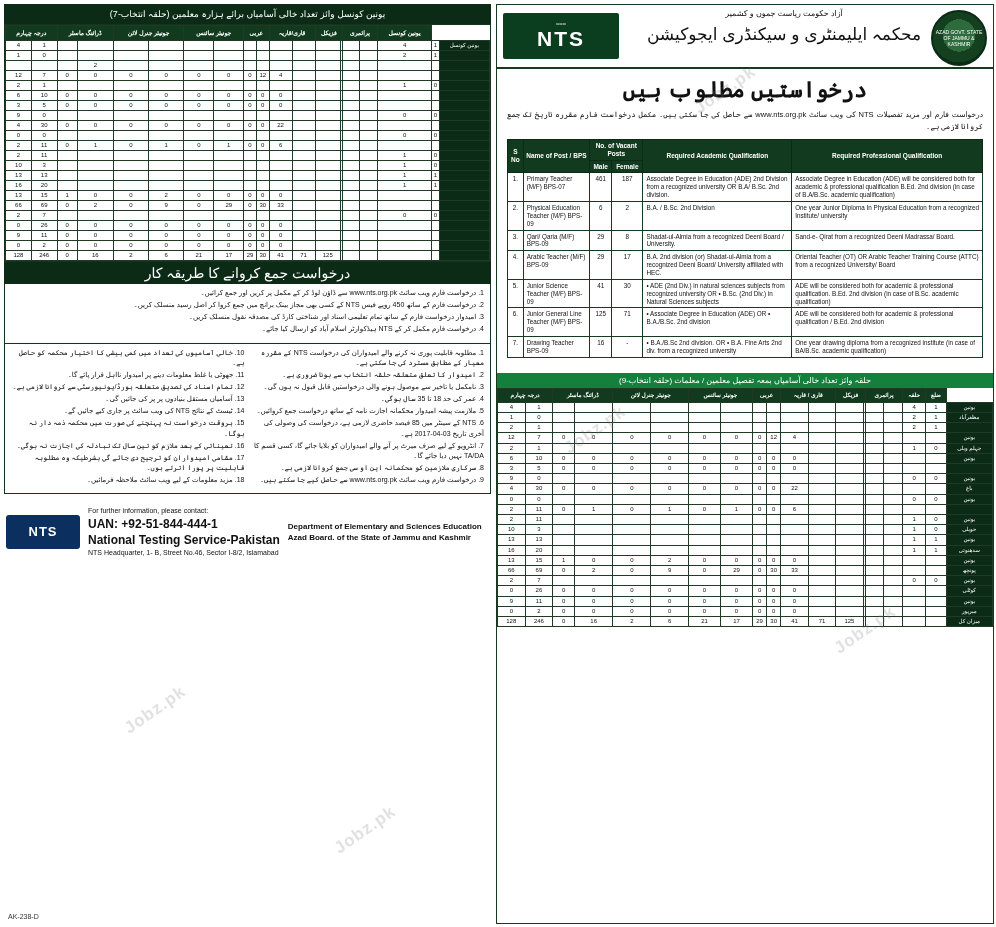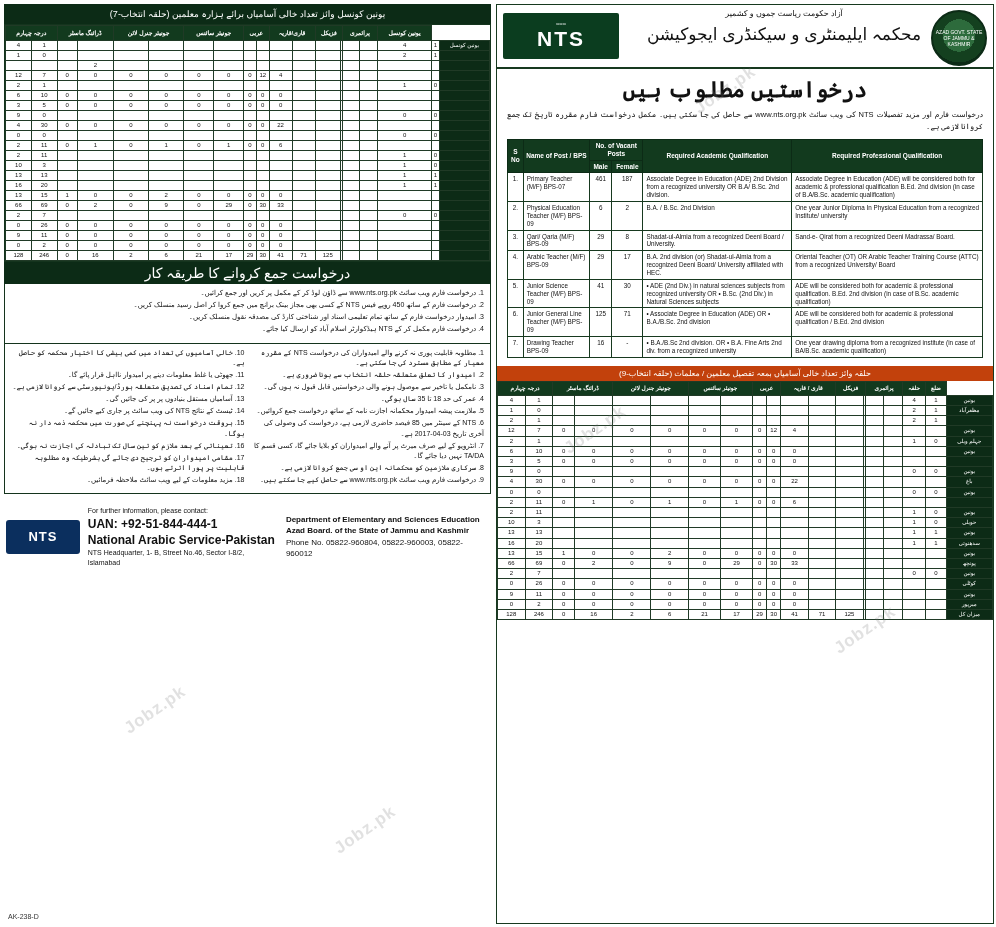--- a/index.html
+++ b/index.html
@@ -38,21 +38,21 @@
   .r-head-txt .l1{font-size:8px;}
   .r-head-txt .l2{font-size:17px;font-weight:normal;margin-top:6px;}
   .seal{position:absolute;right:6px;top:5px;width:52px;height:52px;border-radius:50%;background:radial-gradient(circle at 50% 45%,#2d6b3c 0 42%,#14401f 42% 70%,#0c2b16 70% 100%);border:2px solid #0c2b16;color:#fff;font-size:5px;display:flex;align-items:center;justify-content:center;text-align:center;}
   .r-title{background:#fff;text-align:center;padding:8px 0 6px 0;direction:rtl;}
   .r-title .t{font-size:22px;font-weight:bold;}
   .r-para{direction:rtl;font-size:7.5px;line-height:1.6;padding:2px 10px 6px 10px;text-align:justify;}
   table.jobs{border-collapse:collapse;width:96%;margin:0 auto 6px auto;font-size:6.5px;}
   table.jobs th{background:#123a1e;color:#fff;border:1px solid #0c2b16;padding:2px;font-size:6.5px;line-height:1.2;}
   table.jobs td{border:1px solid #17391f;padding:2px 3px;vertical-align:top;line-height:1.25;font-size:6.3px;}
   table.jobs td.c{text-align:center;}
-  .band2{background:#c2410c;color:#fff;text-align:center;font-size:8px;padding:3px 0;direction:rtl;margin-top:8px;}
+  .band2{background:#15803d;color:#fff;text-align:center;font-size:8px;padding:3px 0;direction:rtl;margin-top:15px;}
   table.grid2{border-collapse:collapse;width:100%;font-size:6px;}
   table.grid2 td,table.grid2 th{border:1px solid #203a26;height:9.2px;line-height:9.2px;text-align:center;padding:0;}
   table.grid2 th{background:#123a1e;color:#fff;font-size:5.8px;height:13px;}
   .wm{position:absolute;color:rgba(120,120,120,.22);font-size:17px;font-weight:bold;transform:rotate(-35deg);pointer-events:none;letter-spacing:1px;}
 </style>
 </head>
 <body>
 
 <div class="page">
 
@@ -581,27 +581,26 @@
             </ul>
           </div>
       </div>
     </div>
 
     <div class="footer-left">
       <div class="nts-badge">NTS</div>
       <div class="fl-text">
         <div>For further information, please contact:</div>
         <div class="b">UAN: +92-51-844-444-1</div>
-        <div class="b">National Arabic Service-Pakistan</div>
+        <div class="b">National Testing Service-Pakistan</div>
         <div>NTS Headquarter, 1- B, Street No.46, Sector I-8/2, Islamabad</div>
       </div>
       <div class="fl-right">
         <div>Department of Elementary and Sciences Education</div>
         <div>Azad Board. of the State of Jammu and Kashmir</div>
-        <div style="font-weight:normal">Phone No. 05822-960804, 05822-960003, 05822-960012</div>
       </div>
     </div>
     <div class="ak">AK-238-D</div>
   </div>
 
   <div class="right">
 
     <div class="r-head">
       <div class="logo-nts">
         <span class="swish">≈≈≈</span>

